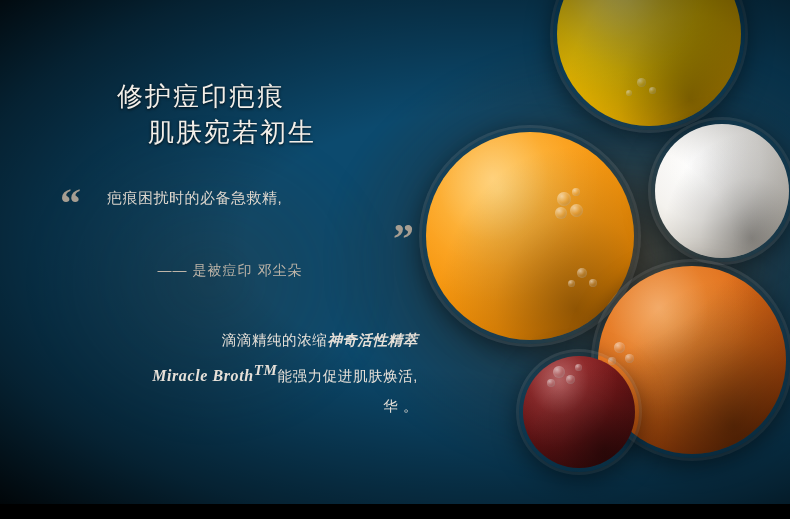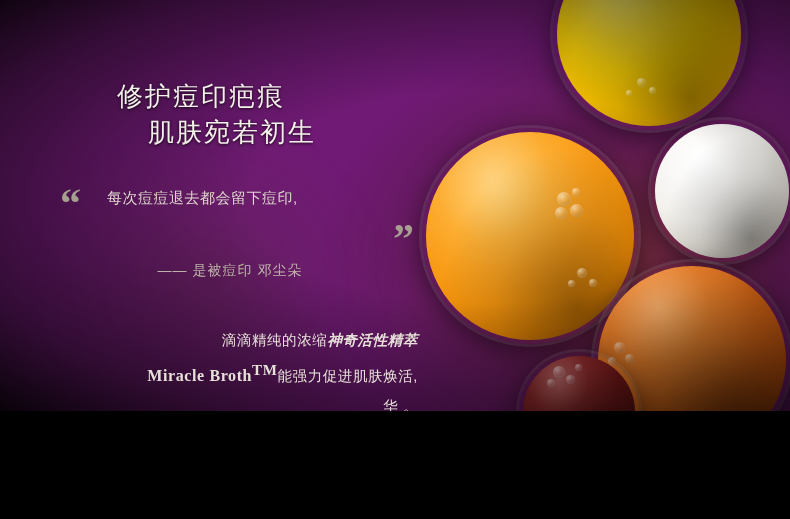--- a/index.html
+++ b/index.html
@@ -9,22 +9,22 @@
   }
   body {
     width: 790px;
     height: 519px;
     overflow: hidden;
     font-family: "Liberation Sans", sans-serif;
   }
   .stage {
     position: relative;
     width: 790px;
-    height: 411px;
-    background: #701a75;
+    height: 504px;
+    background: #0c4a6e;
     overflow: hidden;
   }
   
   .bg-glow-right {
     position: absolute;
     right: -60px;
     top: 40px;
     width: 520px;
     height: 440px;
     background: radial-gradient(ellipse at 55% 50%, rgba(120,60,10,0.55) 0%, rgba(60,28,5,0.30) 40%, rgba(0,0,0,0) 72%);
@@ -179,20 +179,21 @@
     line-height: 30px;
     color: #e6e0d8;
     letter-spacing: 0.6px;
   }
   .body-copy .em {
     font-style: italic;
     font-weight: 700;
   }
   .body-copy .brand {
     font-family: "Liberation Serif", serif;
+    font-style: italic;
     font-weight: 700;
     font-size: 16px;
   }
   .body-copy .tm {
     font-size: 15px;
     vertical-align: super;
   }
   .line { display: block; }
 </style>
 </head>
@@ -260,21 +261,21 @@
   <div class="copy">
 
     <div class="headline">
       <span class="line">修护痘印疤痕</span>
       <span class="line l2">肌肤宛若初生</span>
     </div>
 
     <div class="quote-block">
       <span class="quote-mark quote-open">“</span>
       <div class="quote-text">
-        <span class="line">每次痘痘退去都会留下痘印,</span>
+        <span class="line">疤痕困扰时的必备急救精,</span>
       </div>
       <span class="quote-mark quote-close">”</span>
     </div>
 
     <div class="attribution">—— 是被痘印 邓尘朵</div>
 
     <div class="body-copy">
       <span class="line">
         <span>滴滴精纯的浓缩</span><span class="em">神奇活性精萃</span>
       </span>

